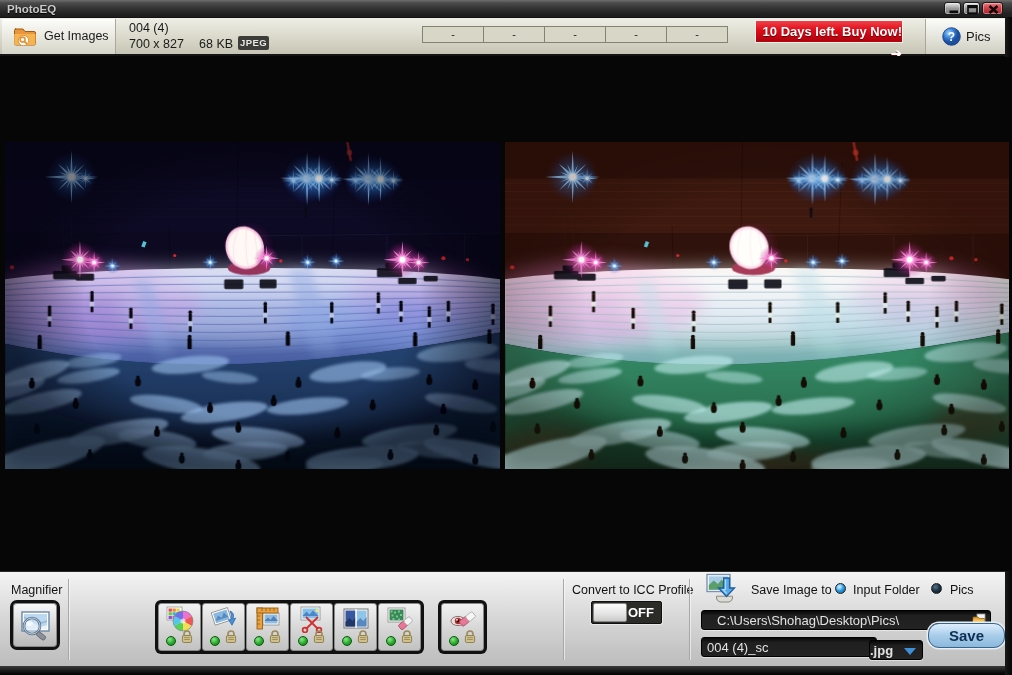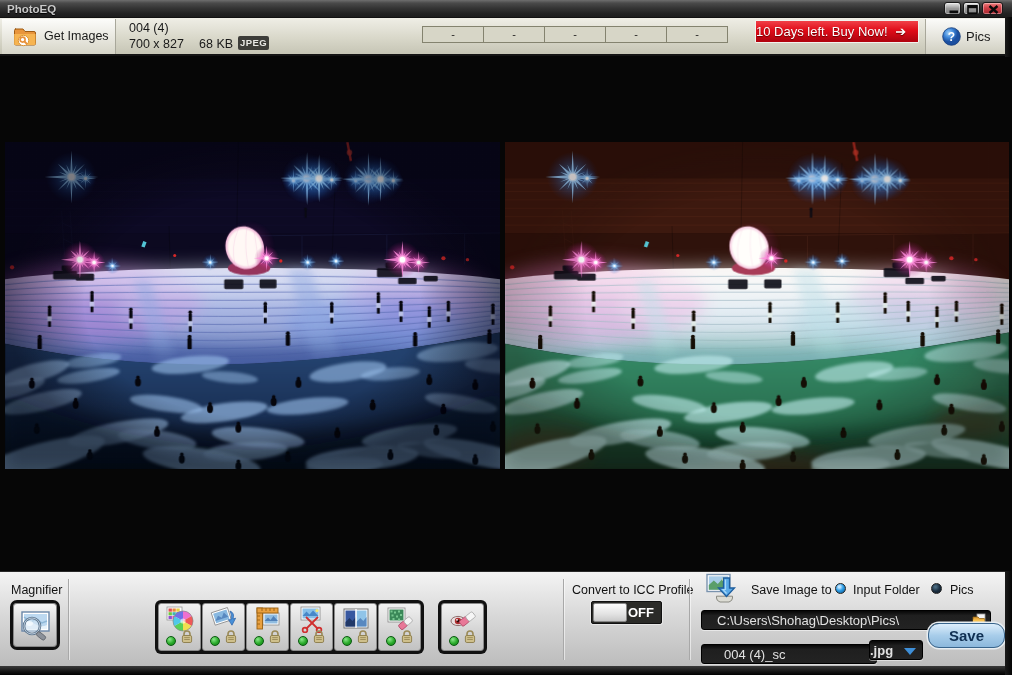--- a/index.html
+++ b/index.html
@@ -23,23 +23,23 @@
   background:linear-gradient(#fcfcfa,#e6e5dc 60%,#d6d5c8);border-right:1px solid #a8a79a}
 #getimg span {position:absolute;left:42px;top:10px;font-size:12.5px;color:#1a1a1a}
 #getimg svg {position:absolute;left:11px;top:6px}
 #finfo {position:absolute;left:129px;top:3px;font-size:12.5px;color:#1a1a1a;line-height:15px}
 #fdim {position:absolute;left:129px;top:19px;font-size:12.5px;color:#1a1a1a}
 #fkb {position:absolute;left:199px;top:19px;font-size:12.5px;color:#1a1a1a}
 #jpeg {position:absolute;left:238px;top:18px;width:31px;height:14px;background:#3d3d39;border-radius:2px;
   color:#e8e8e4;font-size:9.5px;font-weight:bold;text-align:center;line-height:14px;letter-spacing:.4px}
 .cell {position:absolute;top:8px;width:62px;height:17px;border:1px solid #84836f;background:#d7d6c7;
   font-size:11px;color:#222;text-align:center;line-height:15px}
-#buy {position:absolute;left:755px;top:2px;width:164px;height:23px;border:1px solid #f2f2ee;
+#buy {position:absolute;left:755px;top:2px;width:148px;height:23px;border:1px solid #f2f2ee;
   background:linear-gradient(#f04048,#e00b18 45%,#b40410 90%);border-radius:1px;
-  color:#fff;font-size:13px;font-weight:normal;text-align:left;line-height:22px;
+  color:#fff;font-size:13px;font-weight:bold;text-align:right;line-height:22px;
   text-shadow:0 1px 1px #600}
 #buy .ar {display:inline-block;margin-left:4px;color:#fff;font-size:13px}
 #helpbx {position:absolute;left:925px;top:1px;width:80px;height:35px;
   background:linear-gradient(#fbfbf9,#e2e1d8 60%,#cfcec0);border-left:1px solid #a8a79a}
 #helpbx svg {position:absolute;left:16px;top:8px}
 #helpbx span {position:absolute;left:40px;top:10px;font-size:13px;color:#1a1a1a}
 
 #main {left:0;top:56px;width:1012px;height:515px;background:#060606}
 #pL {position:absolute;left:5px;top:86px}
 #pR {position:absolute;left:505px;top:86px}
@@ -70,21 +70,21 @@
 #icctog .off {position:absolute;right:7px;top:3px;color:#fff;font-weight:bold;font-size:13px}
 #saveicon {position:absolute;left:706px;top:573px}
 #radio1 {position:absolute;left:835px;top:11px;width:11px;height:11px;border-radius:50%;
   background:radial-gradient(circle at 38% 32%,#bfe4ff 12%,#2e9fe8 45%,#0b4f86);border:1.5px solid #222;}
 #radio2 {position:absolute;left:931px;top:11px;width:11px;height:11px;border-radius:50%;
   background:radial-gradient(circle at 38% 32%,#4a6a80 10%,#1c3042 50%,#0c1825);border:1.5px solid #222;}
 .dfield {position:absolute;background:linear-gradient(#070707,#1f1f1f 25%,#232323);border:1px solid #000;
   border-radius:3px;color:#e2e2e2;font-size:13px;box-shadow:0 1px 0 rgba(255,255,255,.5)}
 #path {left:701px;top:38px;width:290px;height:20px;line-height:19px;padding-left:15px}
 #path svg {position:absolute;right:3px;top:2px}
-#fname {left:701px;top:72px;width:176px;height:20px;line-height:19px;padding-left:22px}
+#fname {left:701px;top:65px;width:176px;height:20px;line-height:19px;padding-left:5px}
 #ext {left:869px;top:68px;width:54px;height:20px;font-weight:bold;text-align:left;line-height:19px}
 #ext .tri {position:absolute;right:6px;top:7px;width:0;height:0;border-left:6px solid transparent;
   border-right:6px solid transparent;border-top:7px solid #3e8fd8}
 #savebtn {position:absolute;left:928px;top:51px;width:77px;height:25px;border-radius:11px;
   background:linear-gradient(#ddeefb,#a8cdea 50%,#8cb8dc);border:1.5px solid #39658c;
   box-shadow:0 0 0 1.5px #e8eef2;color:#0f2f52;font-size:15px;font-weight:bold;text-align:center;line-height:23px}
 #bedge {left:0;top:666px;width:1012px;height:9px;background:linear-gradient(#3a3a3a,#151515 60%,#000)}
 #redge1 {left:1005px;top:17px;width:7px;height:40px;background:linear-gradient(90deg,#1a1a1a,#050505)}
 #redge2 {left:1005px;top:571px;width:7px;height:104px;background:linear-gradient(90deg,#1a1a1a,#050505)}
 </style></head><body>

